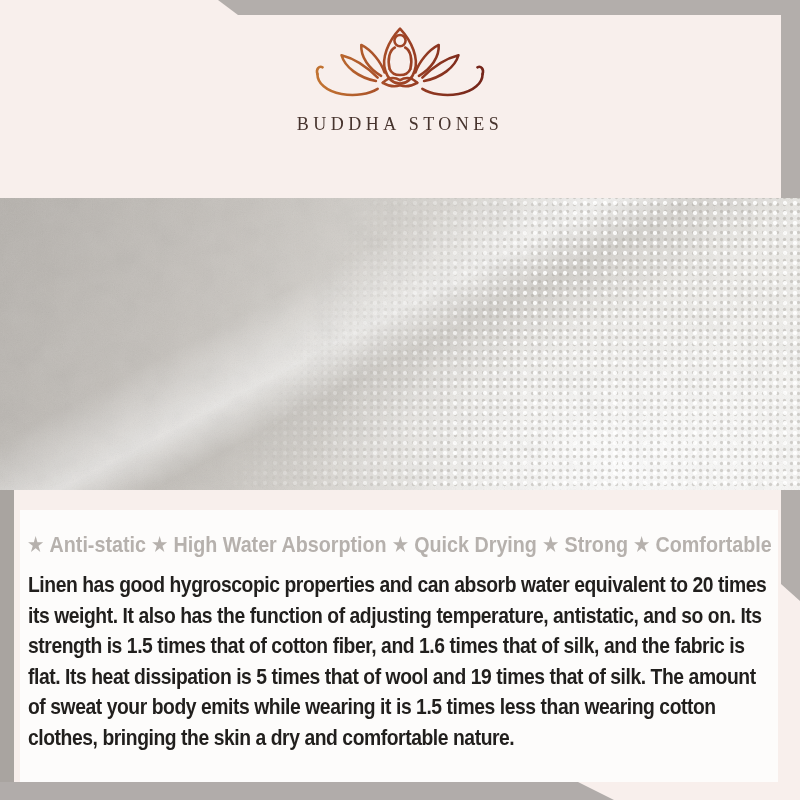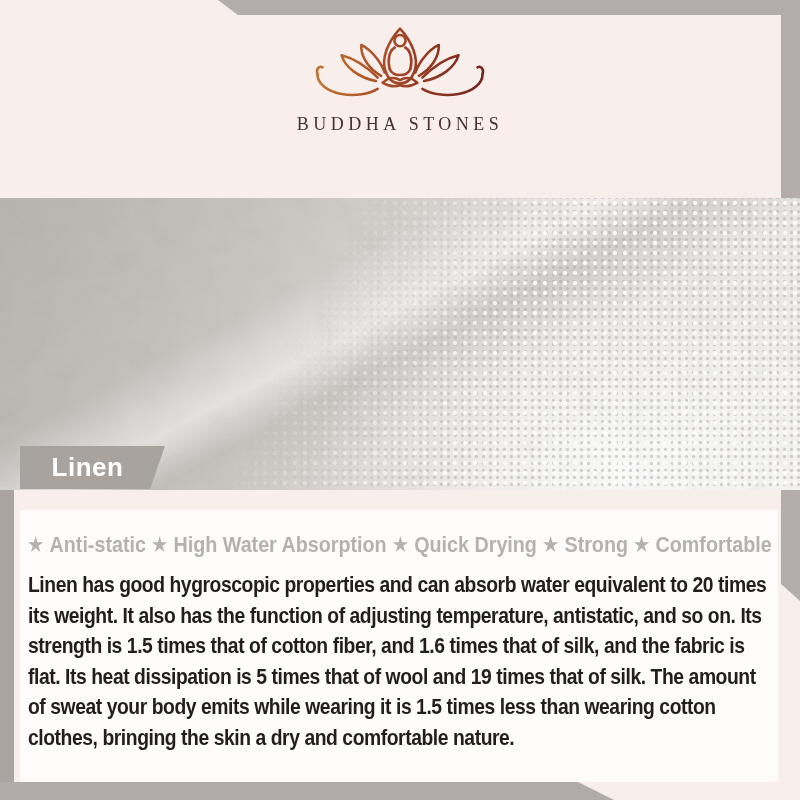--- a/index.html
+++ b/index.html
@@ -129,23 +129,20 @@
         <feTurbulence type="fractalNoise" baseFrequency="0.035" numOctaves="3" seed="4"></feTurbulence>
         <feColorMatrix type="saturate" values="0"></feColorMatrix>
         <feComponentTransfer>
             <feFuncA type="linear" slope="0.12" intercept="0"></feFuncA>
           </feComponentTransfer>
       </filter>
       <rect width="100%" height="100%" filter="url(#grainSoft)"></rect>
       <rect width="100%" height="100%" filter="url(#grainFine)"></rect>
     </svg>
     <div class="photo-dots"></div>
-    <div class="fabric-label">
-      <span>Linen</span>
-    </div>
   </div>
 
   <section class="content-box">
     <div class="features-row">
       <span class="feature">
         <span class="star">★</span>
         <span>Anti-static</span>
       </span>
       <span class="feature">
         <span class="star">★</span>

